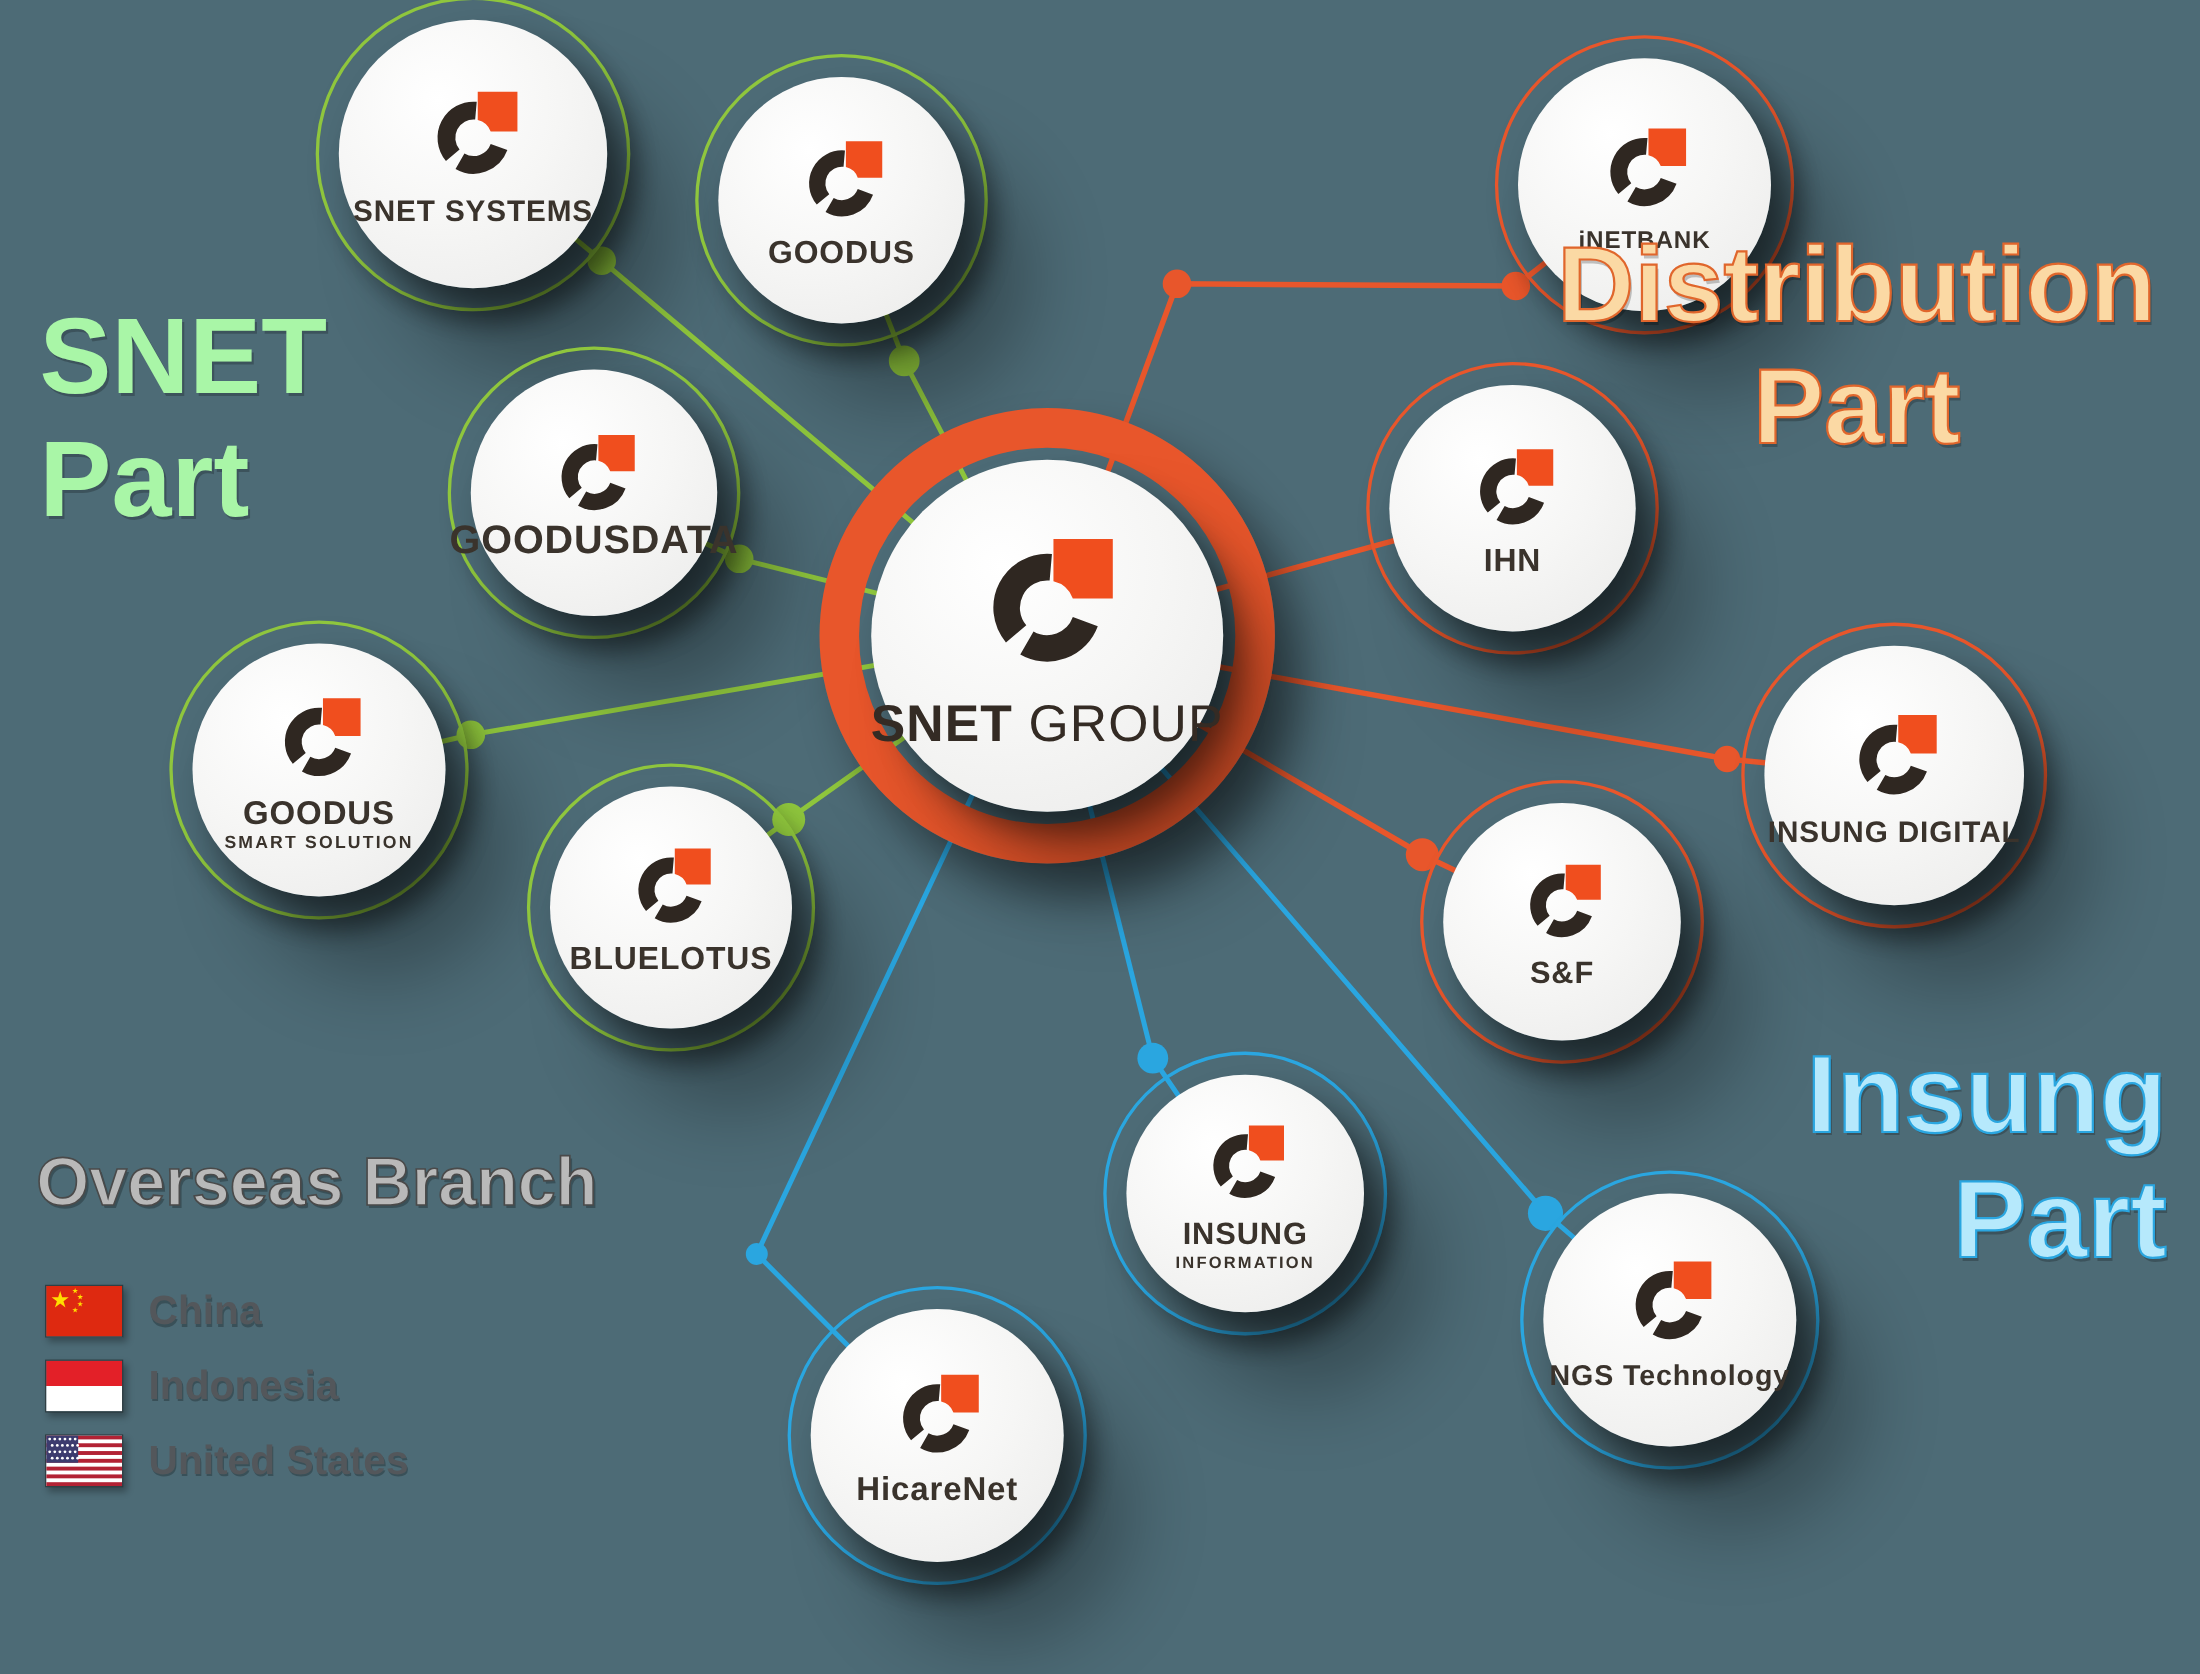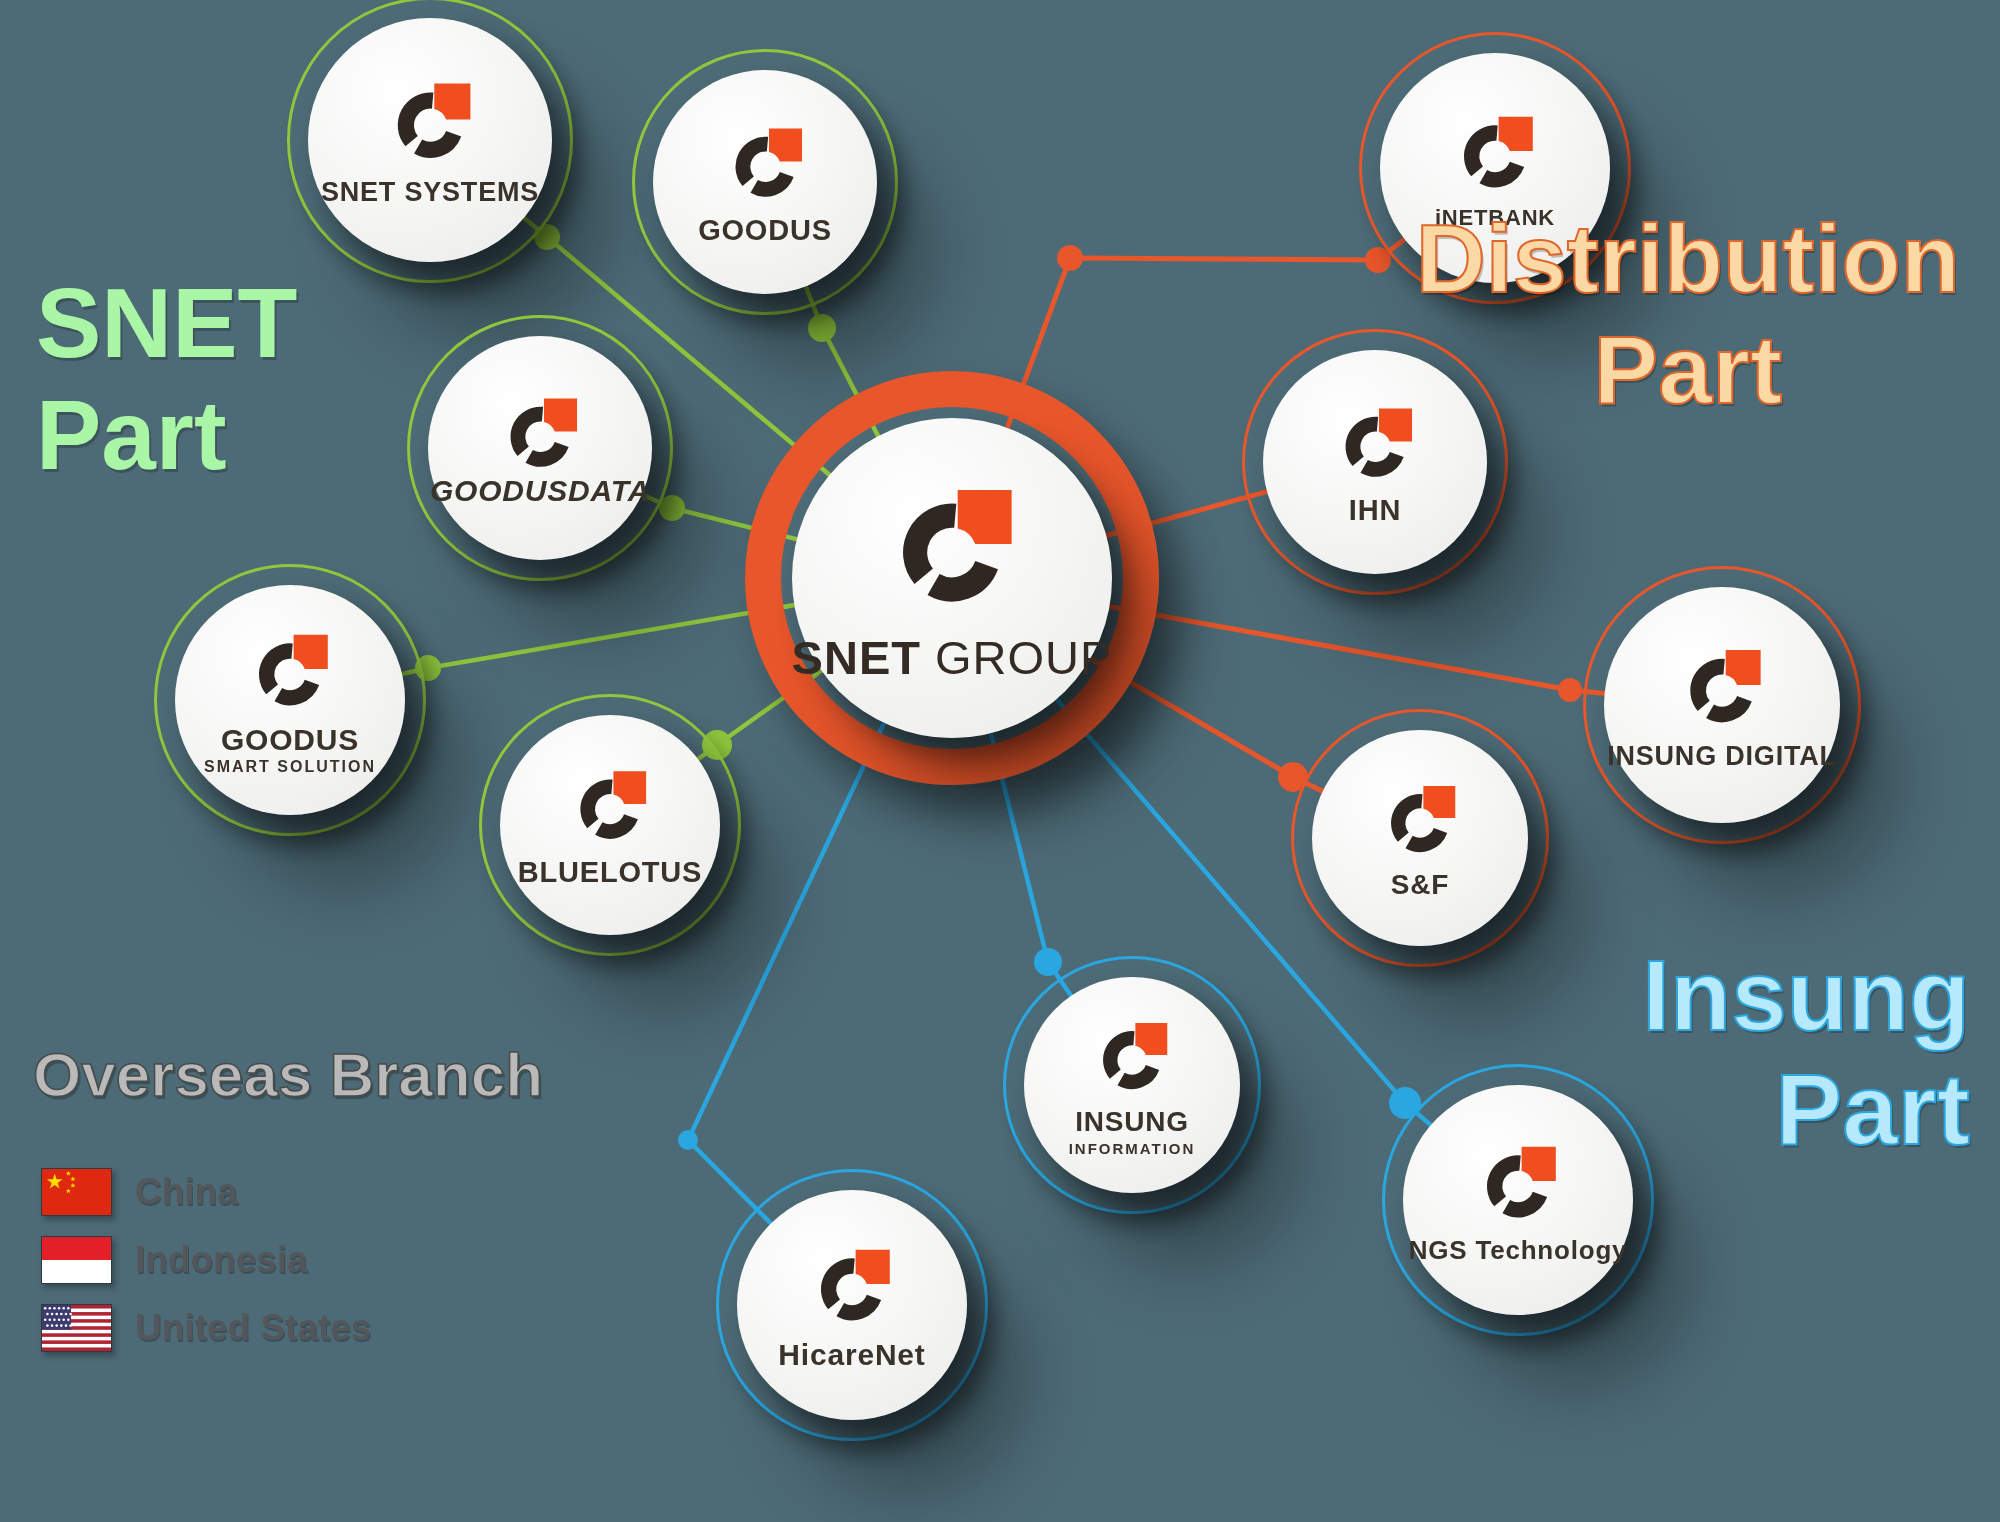--- a/index.html
+++ b/index.html
@@ -99,21 +99,21 @@
         </div>
       </div>
       <div class="node" style="left: 540px; top: 448px;">
         <div class="ring" style="height: 260px; width: 260px; border-color: rgb(143, 198, 61);"></div>
         <div class="circle" style="height: 224px; width: 224px;">
           <svg width="87" height="87" viewBox="0 0 100 100">
             <path d="M52.3 30.1 A26 26 0 0 0 30.1 72.7" fill="none" stroke="#2f2721" stroke-width="17"></path>
             <path d="M37.0 78.5 A26 26 0 0 0 74.4 64.9" fill="none" stroke="#2f2721" stroke-width="17"></path>
             <path d="M54 12 L92 12 L92 50 L66.4 50 A17.5 17.5 0 0 0 54 39 Z" fill="#f04e1e"></path>
           </svg>
-          <div class="node-label" style="color: rgb(58, 51, 44); font-size: 30px;  font-style: italic;">GOODUSDATA</div>
+          <div class="node-label" style="color: rgb(58, 51, 44); font-size: 36px; ">GOODUSDATA</div>
         </div>
       </div>
       <div class="node" style="left: 290px; top: 700px;">
         <div class="ring" style="height: 266px; width: 266px; border-color: rgb(143, 198, 61);"></div>
         <div class="circle" style="height: 230px; width: 230px;">
           <svg width="90" height="90" viewBox="0 0 100 100">
             <path d="M52.3 30.1 A26 26 0 0 0 30.1 72.7" fill="none" stroke="#2f2721" stroke-width="17"></path>
             <path d="M37.0 78.5 A26 26 0 0 0 74.4 64.9" fill="none" stroke="#2f2721" stroke-width="17"></path>
             <path d="M54 12 L92 12 L92 50 L66.4 50 A17.5 17.5 0 0 0 54 39 Z" fill="#f04e1e"></path>
           </svg>

